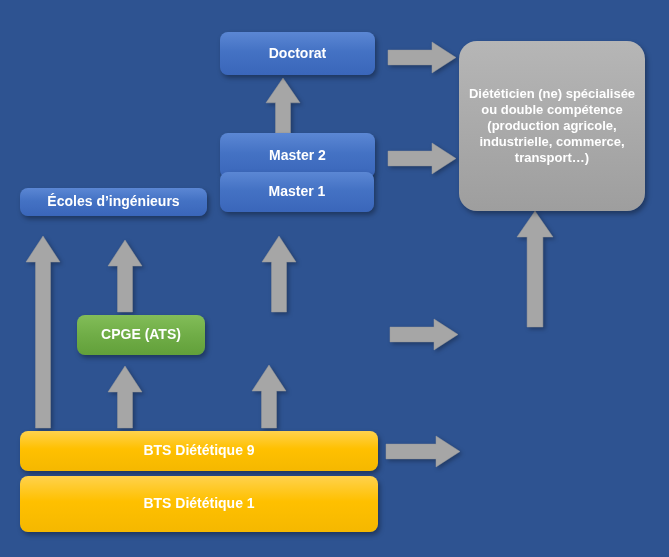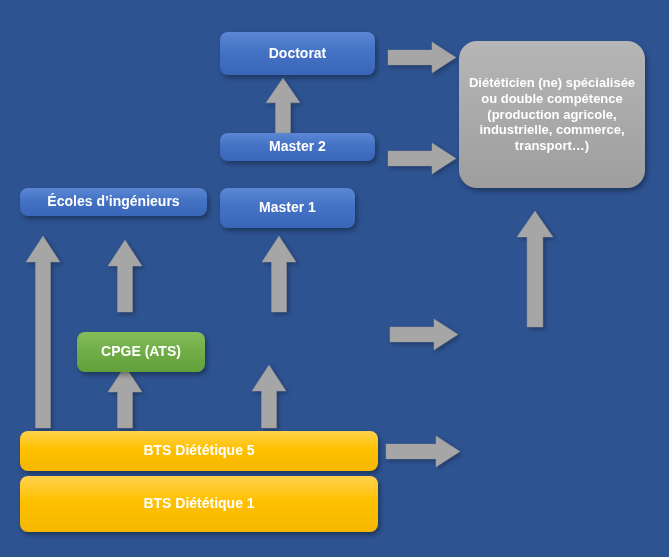--- a/index.html
+++ b/index.html
@@ -117,34 +117,34 @@
       </svg>
     </div>
     <div class="arrow" style="left: 517px; top: 211px; width: 36px; height: 116px;">
       <svg width="36" height="116" viewBox="0 0 36 116">
         <polygon points="10.1,116.0 10.1,26.0 0.0,26.0 18.0,0.0 36.0,26.0 25.9,26.0 25.9,116.0"></polygon>
       </svg>
     </div>
     <div class="node blue" style="left: 220px; top: 32px; width: 155px; height: 43px;">
       <span>Doctorat</span>
     </div>
-    <div class="node blue" style="left: 220px; top: 133px; width: 155px; height: 28px;">
+    <div class="node blue" style="left: 220px; top: 133px; width: 155px; height: 45px;">
       <span>Master 2</span>
     </div>
-    <div class="node blue" style="left: 220px; top: 188px; width: 135px; height: 40px;">
+    <div class="node blue" style="left: 220px; top: 172px; width: 154px; height: 40px;">
       <span>Master 1</span>
     </div>
     <div class="node blue" style="left: 20px; top: 188px; width: 187px; height: 28px;">
       <span>Écoles d’ingénieurs</span>
     </div>
-    <div class="node green" style="left: 77px; top: 315px; width: 128px; height: 40px; margin-top: 17px;">
+    <div class="node green" style="left: 77px; top: 315px; width: 128px; height: 40px;">
       <span>CPGE (ATS)</span>
     </div>
     <div class="node yellow" style="left: 20px; top: 431px; width: 358px; height: 40px;">
-      <span>BTS Diététique 5</span>
+      <span>BTS Diététique 9</span>
     </div>
     <div class="node yellow" style="left: 20px; top: 476px; width: 358px; height: 56px;">
       <span>BTS Diététique 1</span>
     </div>
-    <div class="node grey tall" style="left: 459px; top: 41px; width: 186px; height: 147px;">
+    <div class="node grey tall" style="left: 459px; top: 41px; width: 186px; height: 170px;">
       <span>Diététicien (ne) spécialisée ou double compétence (production agricole, industrielle, commerce, transport…)</span>
     </div>
   </div>
 
 </body></html>

